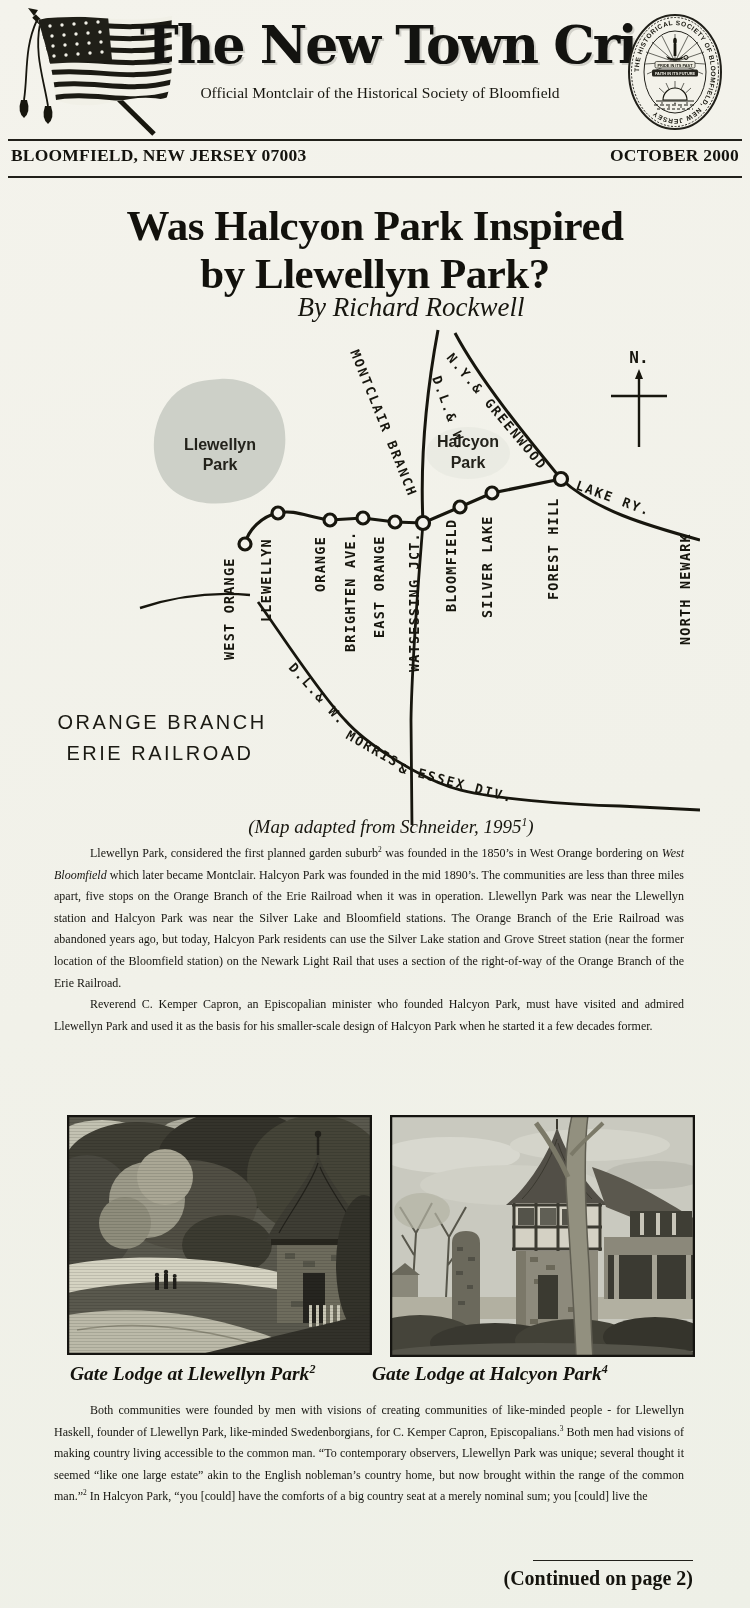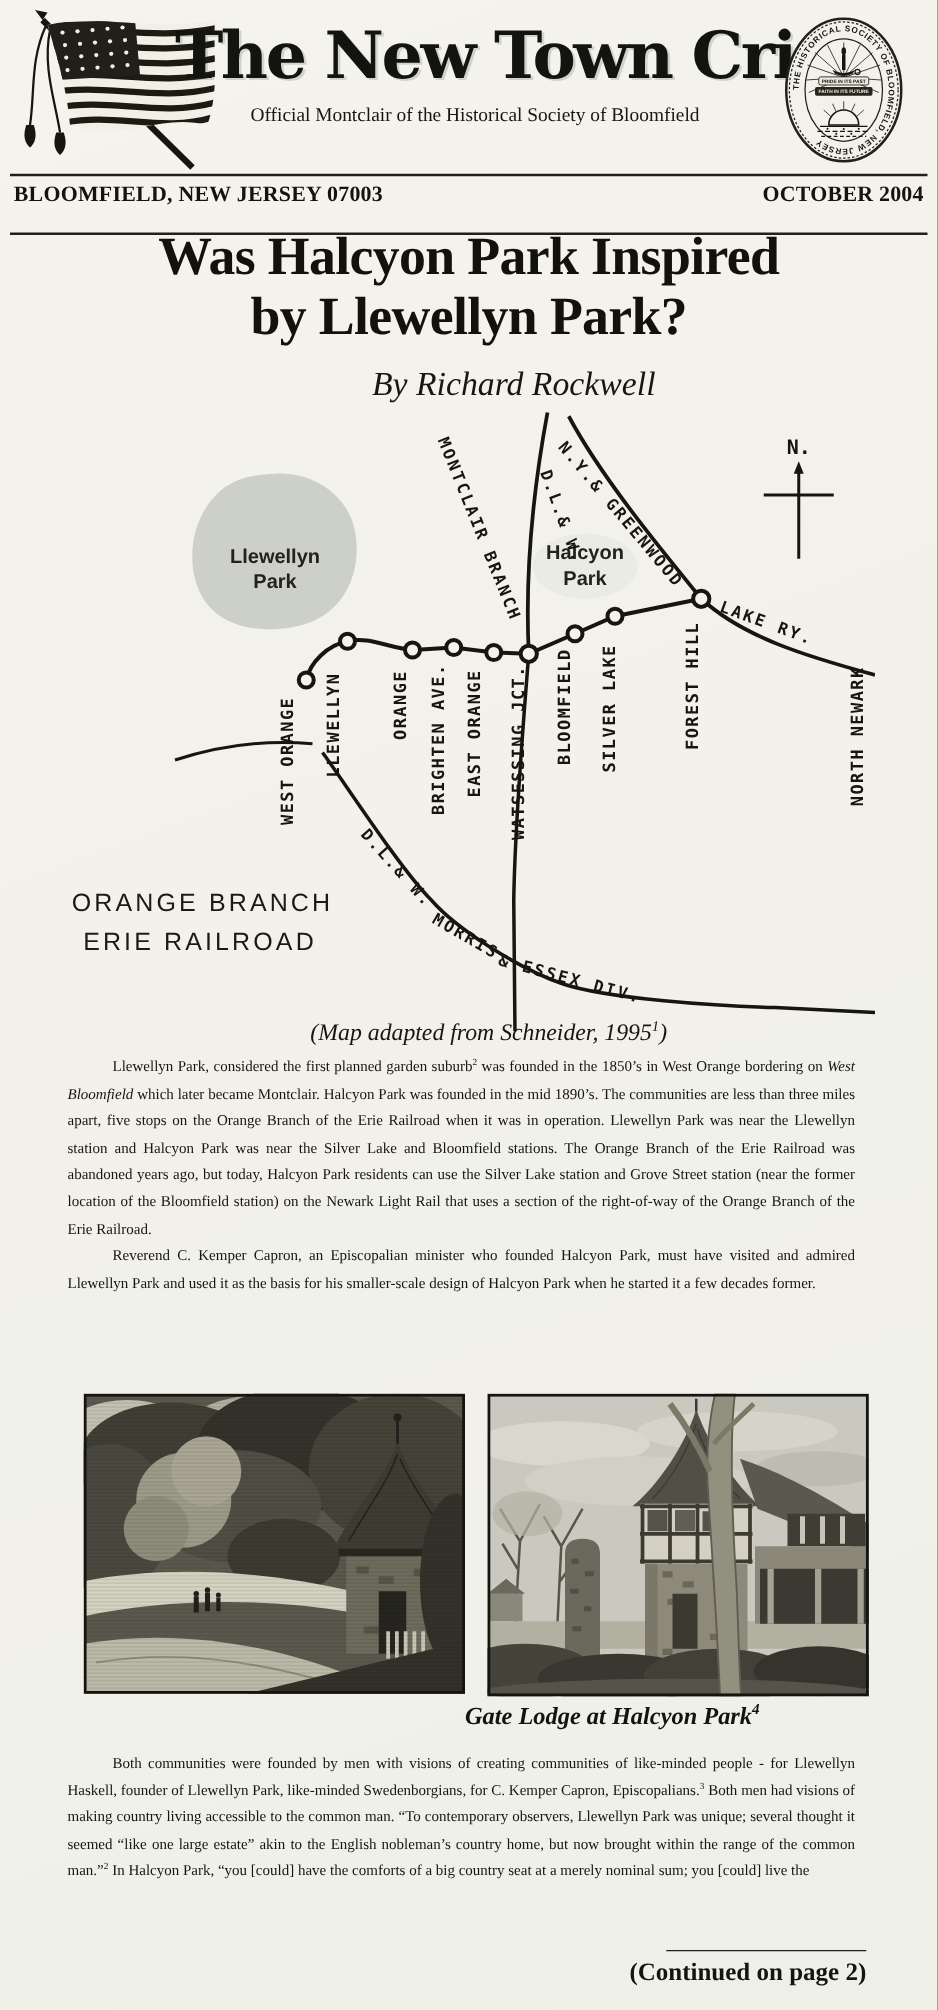--- a/index.html
+++ b/index.html
@@ -15,25 +15,25 @@
     font-family:"DejaVu Serif",serif;font-weight:700;font-size:52px;line-height:1.05;
     letter-spacing:-2px;white-space:nowrap;color:#131310;
     text-shadow:2px 2px 0 rgba(60,60,55,.18);
   }
   .subtitle{margin-top:11px;font-size:15.5px;color:#17160f;}
   
   .banner{
     position:absolute;left:8px;right:8px;top:139px;
     border-top:2.5px solid #21201a;border-bottom:2.5px solid #21201a;
     display:flex;justify-content:space-between;align-items:flex-end;
-    padding:4px 3px 20px 3px;font-weight:bold;font-size:17.5px;letter-spacing:.2px;color:#14130e;
+    padding:4px 3px 10px 3px;font-weight:bold;font-size:17.5px;letter-spacing:.2px;color:#14130e;
   }
   
   .art-title{
-    position:absolute;left:0;top:182px;width:750px;text-align:center;
+    position:absolute;left:0;top:202px;width:750px;text-align:center;
     font-size:43px;line-height:48px;font-weight:bold;color:#12110c;letter-spacing:-.5px;
   }
   .byline{
     position:absolute;left:0;top:292px;width:750px;text-align:center;
     font-style:italic;font-size:27px;color:#17160f;padding-left:36px;
   }
   
   .map-mono{font-family:"DejaVu Sans Mono",monospace;font-weight:bold;fill:#17160e;}
   .st{font-size:13.5px;letter-spacing:1.2px;}
   .rail{font-size:13px;letter-spacing:2px;}
@@ -181,21 +181,21 @@
       <circle cx="36" cy="93" r="0.8"></circle>
         <circle cx="49" cy="93.2" r="0.8"></circle>
         <circle cx="61" cy="93" r="0.8"></circle>
         <circle cx="43" cy="97" r="0.8"></circle>
         <circle cx="55" cy="97" r="0.8"></circle>
     </g>
   </svg>
 
   <div class="banner">
     <span>BLOOMFIELD, NEW JERSEY 07003</span>
-    <span>OCTOBER 2004</span>
+    <span>OCTOBER 2000</span>
   </div>
 
   <div class="art-title">
     <div>Was Halcyon Park Inspired</div>
     <div>by Llewellyn Park?</div>
   </div>
   <div class="byline">By Richard Rockwell</div>
 
   <svg class="abs" style="left:55px;top:325px" width="645" height="500" viewBox="0 0 645 500">
 
@@ -394,20 +394,23 @@
       <ellipse cx="185" cy="226" rx="60" ry="22" fill="#424137"></ellipse>
       <ellipse cx="265" cy="222" rx="52" ry="20" fill="#35342c"></ellipse>
       <ellipse cx="150" cy="240" rx="160" ry="12" fill="#55544a"></ellipse>
       <path d="M186,242 C184,190 179,120 176,70 C175,45 178,18 182,0 L198,0 C194,30 195,90 199,150 C201,190 201,220 203,242 Z" fill="#92907f" stroke="#605e52" stroke-width="1.5"></path>
       <path d="M178,62 C168,40 158,24 146,8" stroke="#7b7968" stroke-width="5" fill="none"></path>
       <path d="M181,40 C191,28 201,20 213,8" stroke="#7b7968" stroke-width="4" fill="none"></path>
       <rect x="1" y="1" width="303" height="240" fill="none" stroke="#151410" stroke-width="2.5"></rect>
     </svg>
   </div>
 
+  <div class="photo-caption" style="left:70px;width:300px">
+    <span>Gate Lodge at Llewellyn Park</span><sup class="fn">2</sup>
+  </div>
   <div class="photo-caption" style="left:372px;width:300px">
     <span>Gate Lodge at Halcyon Park</span><sup class="fn">4</sup>
   </div>
 
   <div class="bodytext" style="top:1400px">
     <p><span>Both communities were founded by men with visions of creating communities of like-minded people - for Llewellyn Haskell, founder of Llewellyn Park, like-minded Swedenborgians, for C. Kemper Capron, Episcopalians.</span><sup class="fn">3</sup><span> Both men had visions of making country living accessible to the common man. “To contemporary observers, Llewellyn Park was unique; several thought it seemed “like one large estate” akin to the English nobleman’s country home, but now brought within the range of the common man.”</span><sup class="fn">2</sup><span> In Halcyon Park, “you [could] have the comforts of a big country seat at a merely nominal sum; you [could] live the</span></p>
   </div>
 
   <div class="cont-rule"></div>
   <div class="continued">(Continued on page 2)</div>

